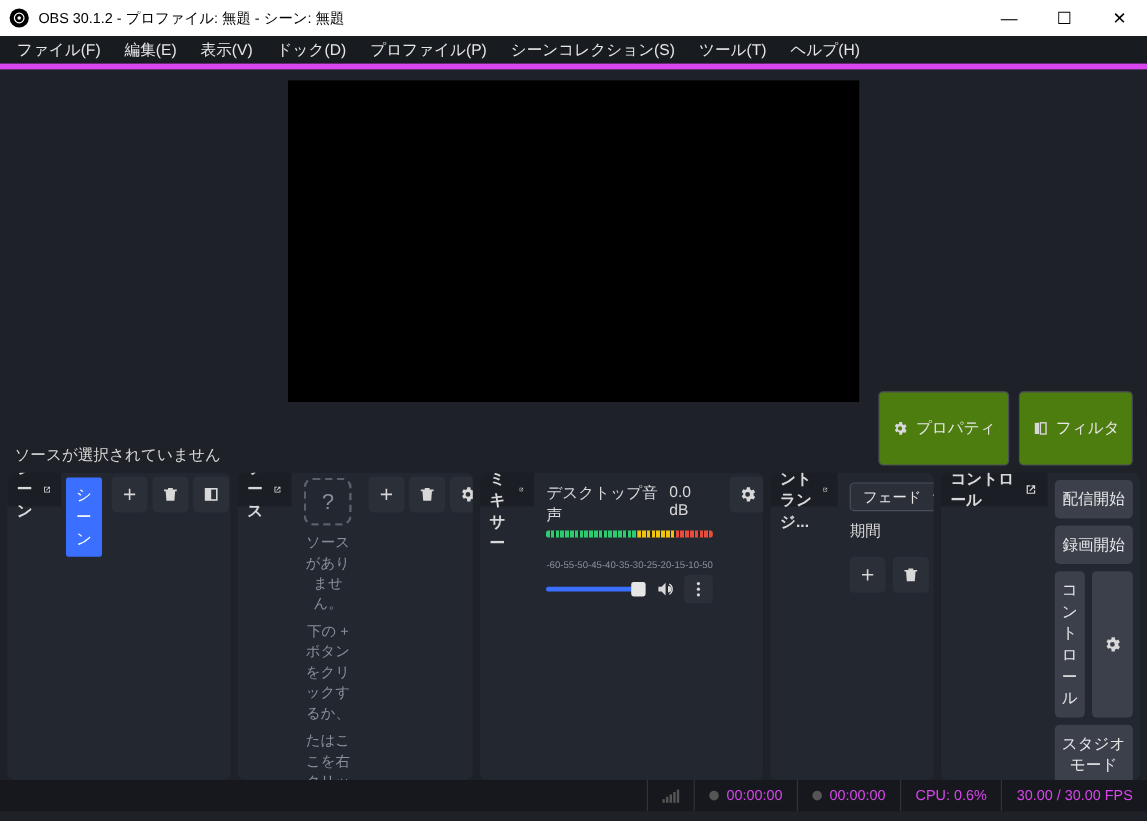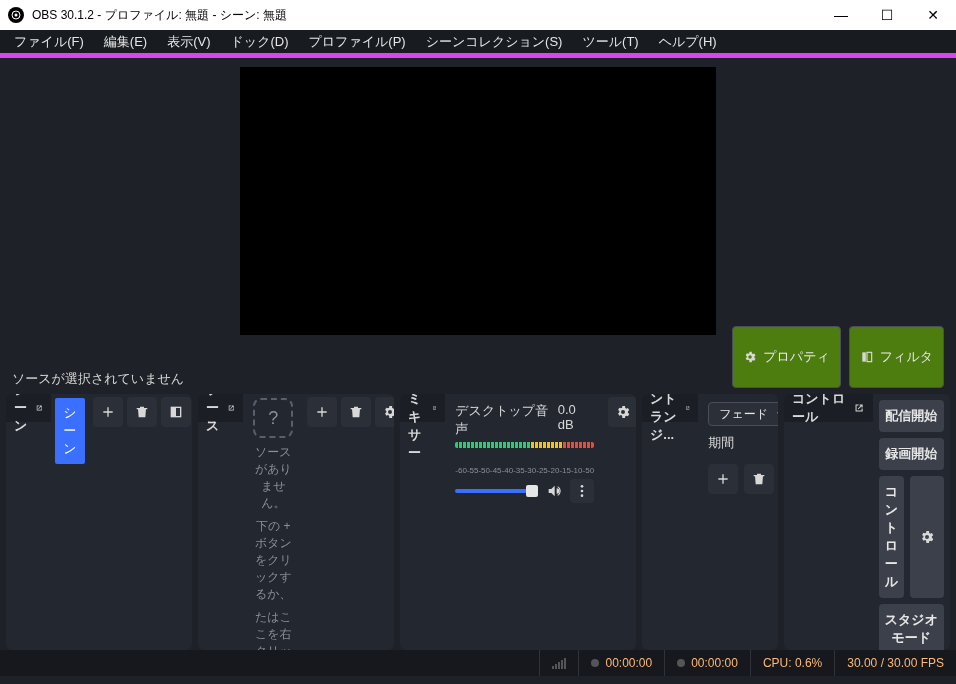--- a/index.html
+++ b/index.html
@@ -35,25 +35,25 @@
 .meter { height:6px; background: linear-gradient(to right, #2ecc71 0%, #2ecc71 55%, #f1c40f 55%, #f1c40f 78%, #e74c3c 78%, #e74c3c 100%); margin-top:4px; border-radius:2px; position:relative;}
 .meter::after{content:"";position:absolute;inset:0;background: repeating-linear-gradient(to right, transparent 0 3px, #1e2127 3px 4px);}
 .ticks { display:flex; justify-content:space-between; font-size:8px; color:#8a8f99; margin-top:18px;}
 .slider-row { display:flex; align-items:center; gap:8px; margin-top:4px; }
 .slider-row .track-line{ flex:1; height:4px; background:#3a6fff; border-radius:2px; position:relative;}
 .slider-row .track-line::after{content:"";position:absolute;right:0;top:-4px;width:12px;height:12px;background:#e6e6e6;border-radius:2px;}
 .trans .row{display:flex;align-items:center;gap:6px;padding:4px 6px;font-size:13px;}
 .trans select, .trans input{background:#2b2f38;border:1px solid #4a4e59;color:#e6e6e6;border-radius:4px;padding:3px 6px;flex:1;font-size:12px;}
 .spin{display:flex;flex-direction:column;gap:0;}
 .spin .sp{width:14px;height:12px;display:flex;align-items:center;justify-content:center;font-size:8px;color:#aaa;}
-.controls .dock-body{gap:6px;padding:6px;font-weight:bold;}
+.controls .dock-body{gap:6px;padding:6px;}
 .cbtn{background:#3c404b;border-radius:4px;padding:7px 6px;text-align:center;font-size:13px;cursor:pointer;color:#e6e6e6;}
 .crow{display:flex;gap:6px;}
 .crow .cgear{width:34px;flex:none;display:flex;align-items:center;justify-content:center;}
-.statusbar{height:26px;background:#16181d;display:flex;align-items:center;justify-content:flex-end;gap:0;font-size:12px;color:#fdba74;}
+.statusbar{height:26px;background:#16181d;display:flex;align-items:center;justify-content:flex-end;gap:0;font-size:12px;color:#d946ef;}
 .statusbar .seg{padding:0 12px;border-left:1px solid #2e323a;height:100%;display:flex;align-items:center;gap:6px;}
 .dot{width:8px;height:8px;border-radius:50%;background:#555;}
 .bars{display:flex;align-items:flex-end;gap:1px;height:12px;}
 .bars span{width:2px;background:#555;}
 .bars span:nth-child(1){height:3px}.bars span:nth-child(2){height:5px}.bars span:nth-child(3){height:7px}.bars span:nth-child(4){height:9px}.bars span:nth-child(5){height:11px}
 </style>
 </head>
 <body>
 
 <div class="titlebar">

